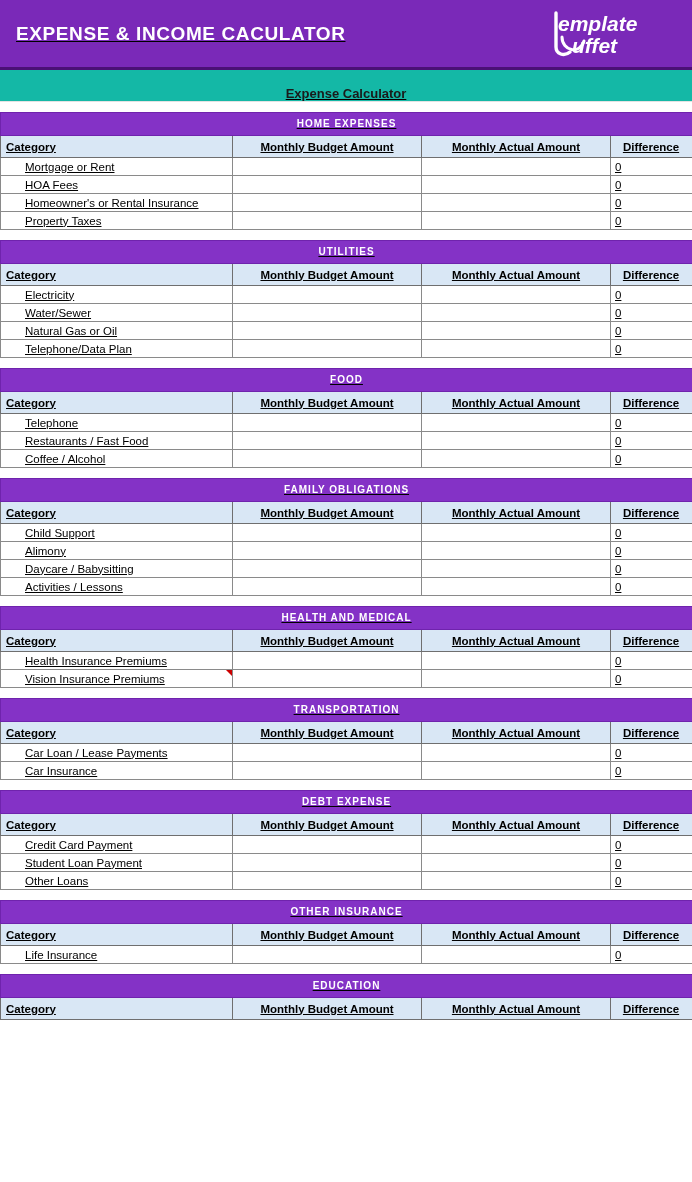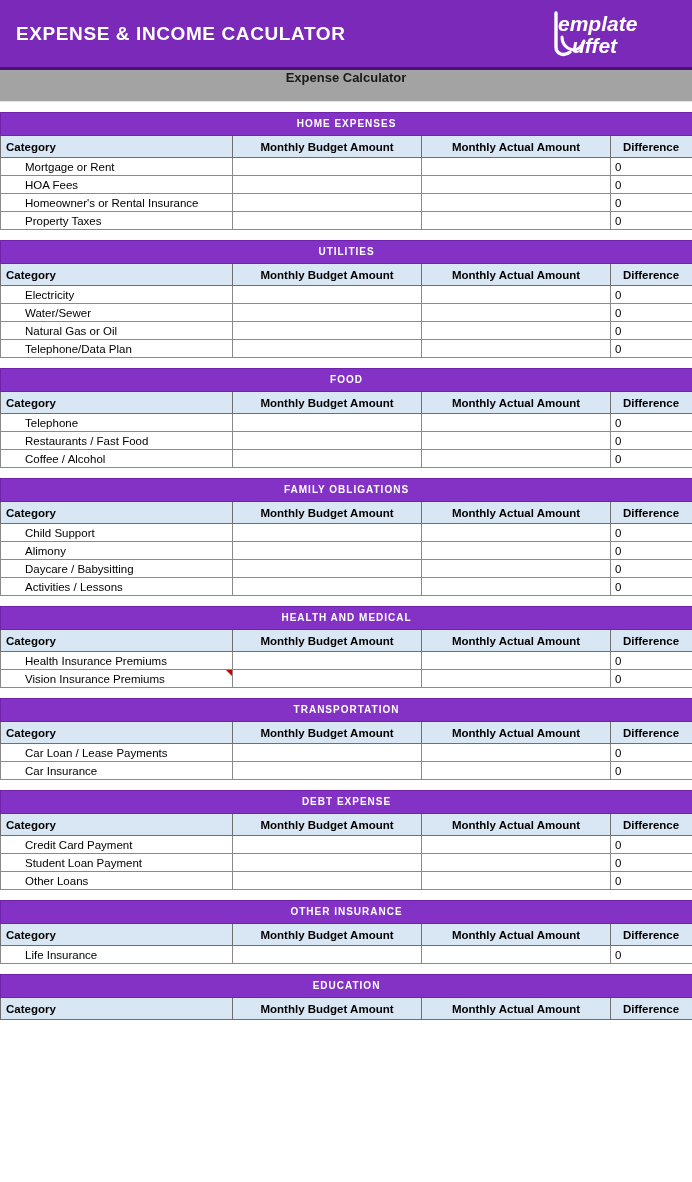--- a/index.html
+++ b/index.html
@@ -8,20 +8,21 @@
     padding: 0;
     background: #ffffff;
     font-family: "Liberation Sans", sans-serif;
   }
   .page {
     width: 692px;
     min-height: 1182px;
     position: relative;
     background: #ffffff;
     overflow: hidden;
+    text-decoration: underline;
   }
 
   
   .banner {
     height: 70px;
     background: #7b2cbf;
     background: #7a29b8;
     border-bottom: 3px solid #4b1076;
     display: flex;
     align-items: center;
@@ -40,23 +41,23 @@
     width: 128px;
     height: 54px;
     color: #ffffff;
   }
   .logo svg { display: block; }
 
   
   .subtitle-row {
     height: 32px;
     display: flex;
-    align-items: flex-start;
+    align-items: flex-end;
     justify-content: center;
-    background: #a3a3a3;
+    background: #14b8a6;
     border-bottom: 1px solid #e3e3e3;
   }
   .subtitle-row .txt {
     font-size: 13px;
     font-weight: bold;
     color: #1a1a1a;
   }
 
   
   .spacer { height: 10px; background: #ffffff; }

